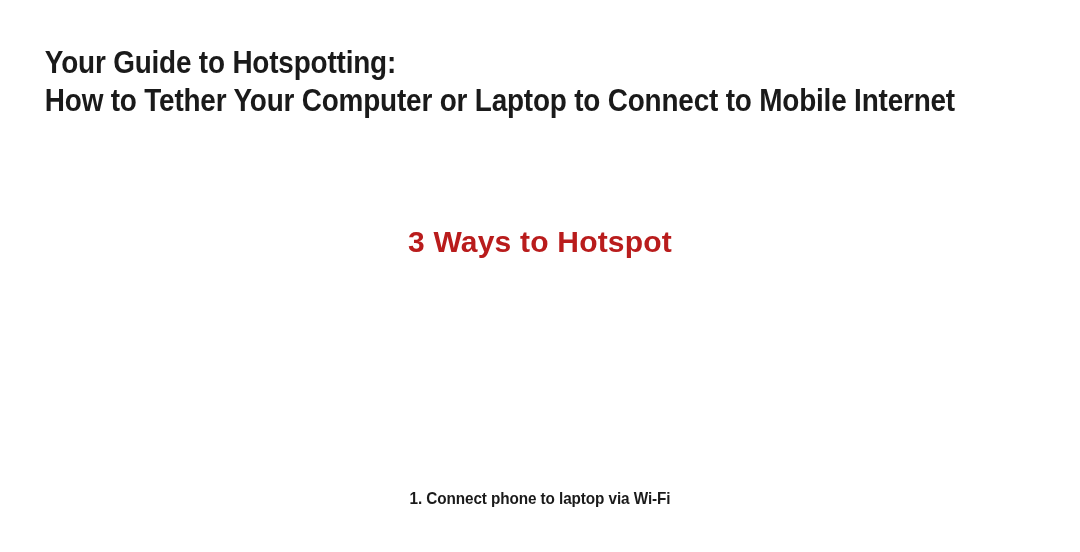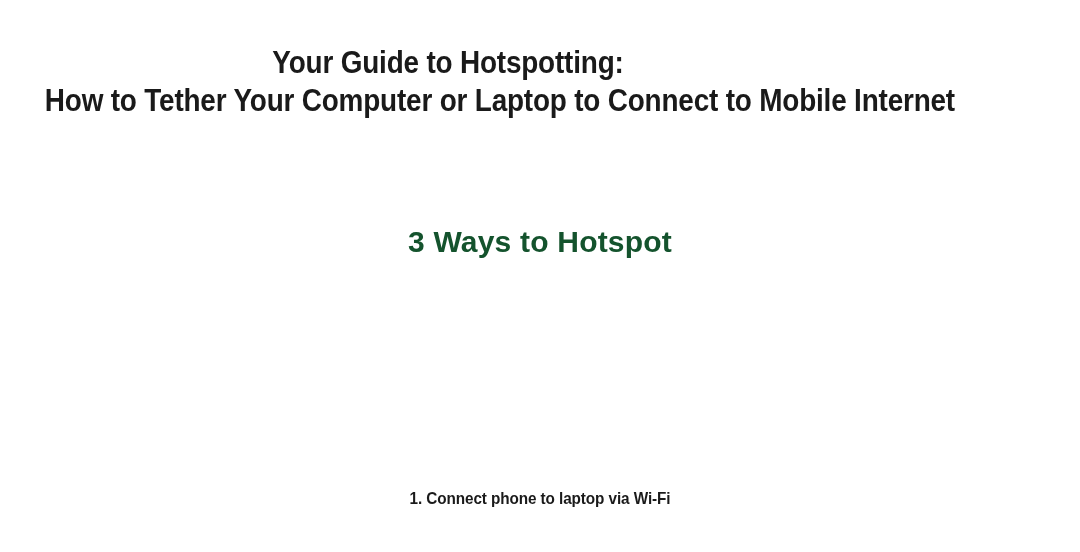--- a/index.html
+++ b/index.html
@@ -24,21 +24,21 @@
     background: #ffffff;
     box-sizing: border-box;
   }
 
   
   .title-block {
     position: absolute;
     top: 44px;
     left: 0;
     width: 896px;
-    text-align: center;
+    text-align: left;
   }
   .title-line {
     display: block;
     font-family: "Liberation Sans Narrow", "Liberation Sans", sans-serif;
     font-weight: 700;
     font-size: 32px;
     line-height: 38px;
     letter-spacing: -0.2px;
     color: #1a1a1a;
     transform: scaleX(0.90);
@@ -53,21 +53,21 @@
     position: absolute;
     top: 222px;
     left: 0;
     width: 1080px;
     text-align: center;
     font-family: "Liberation Sans", sans-serif;
     font-weight: 700;
     font-size: 30px;
     line-height: 40px;
     letter-spacing: 0.2px;
-    color: #14532d;
+    color: #b91c1c;
     white-space: nowrap;
   }
 
   
   .illustration-row {
     position: absolute;
     top: 288px;
     left: 0;
     width: 1080px;
     height: 190px;

